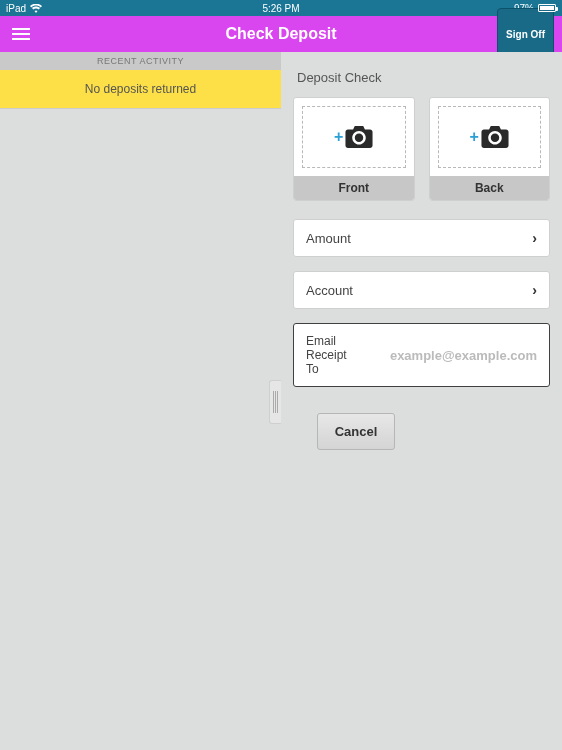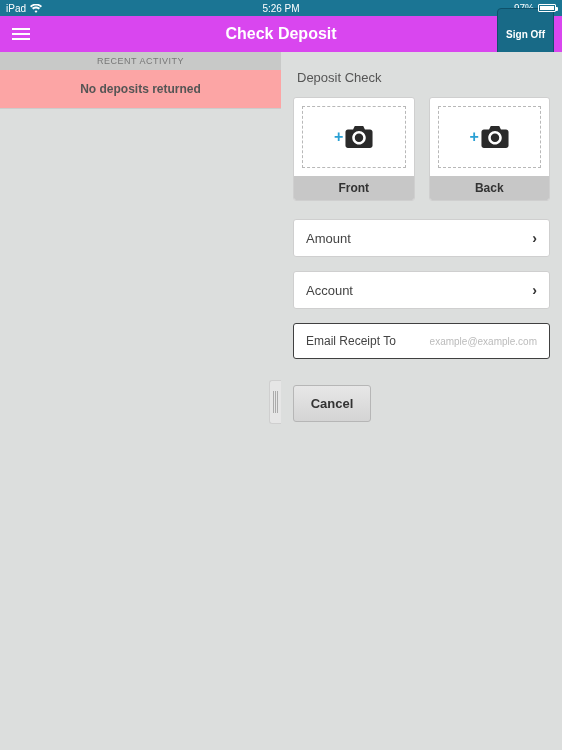--- a/index.html
+++ b/index.html
@@ -43,27 +43,26 @@
     .left-panel { width: 281px; background: #dcdedd; }
     .recent-header {
       background: #c8c9c8;
       font-size: 9px;
       color: #777;
       text-align: center;
       padding: 4px 0;
       letter-spacing: 0.5px;
     }
     .recent-body {
-      background: #fca5a5;
+      background: #fde047;
       font-size: 12px;
       color: #555;
       text-align: center;
       padding: 12px 0;
       border-bottom: 1px solid #ccc;
-      font-weight: bold;
     }
     .right-panel { width: 281px; background: #dcdedd; padding: 18px 12px 0 12px; position: relative; }
     .section-title { font-size: 13px; color: #555; margin-bottom: 12px; margin-left: 4px; }
     .capture-row { display: flex; gap: 14px; margin-bottom: 18px; }
     .capture-card { flex: 1; background: #fff; border: 1px solid #cfcfcf; border-radius: 3px; overflow: hidden; }
     .capture-inner {
       margin: 8px;
       height: 62px;
       border: 1px dashed #b8b8b8;
       display: flex;
@@ -104,40 +103,42 @@
       color: #444;
       display: flex;
       align-items: center;
       gap: 8px;
       margin-bottom: 26px;
     }
     .email-row input {
       flex: 1;
       border: none;
       outline: none;
-      font-size: 10px;
+      font-size: 13px;
       color: #333;
       text-align: right;
+      font-weight: bold;
     }
     .email-row input::placeholder { color: #bbb; }
     .button-row { display: flex; gap: 10px; }
     .btn {
       flex: 1;
       padding: 10px 0;
       border-radius: 3px;
       font-size: 13px;
       font-weight: bold;
       text-align: center;
       border: 1px solid #b6b6b6;
     }
     .btn-cancel {
       background: linear-gradient(#e7e7e7, #d4d4d4);
       color: #333;
       cursor: pointer;
       flex: 0 0 78px;
+      margin-left: 24px;
     }
     .btn-continue {
       background: #eeeeee;
       color: #bdbdbd;
       border: 1px solid #d7d7d7;
       cursor: default;
     }
     .grip-tab {
       position: absolute;
       left: -12px;

